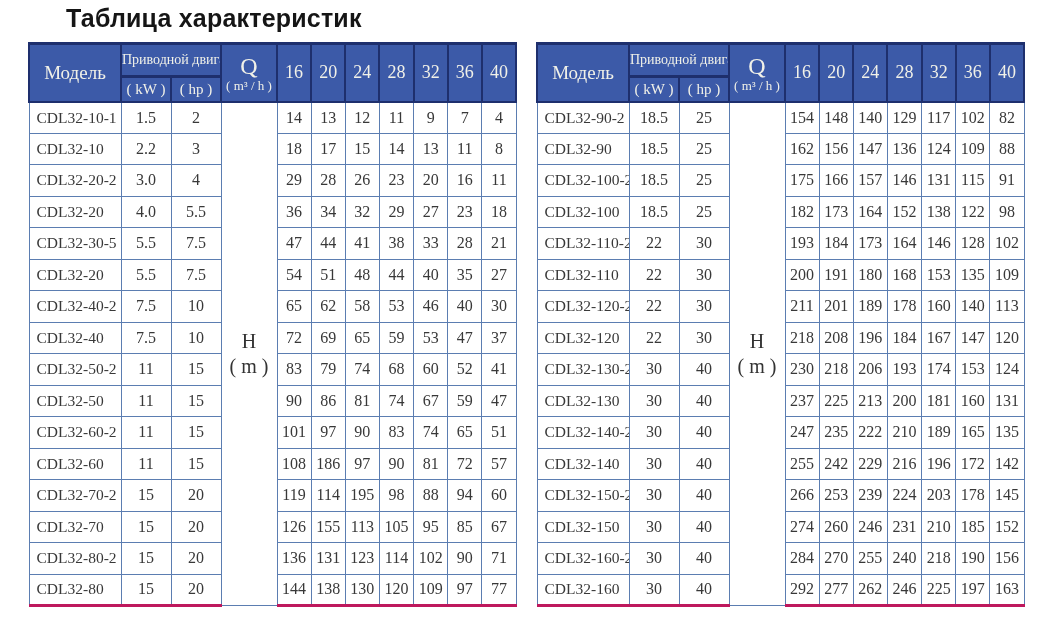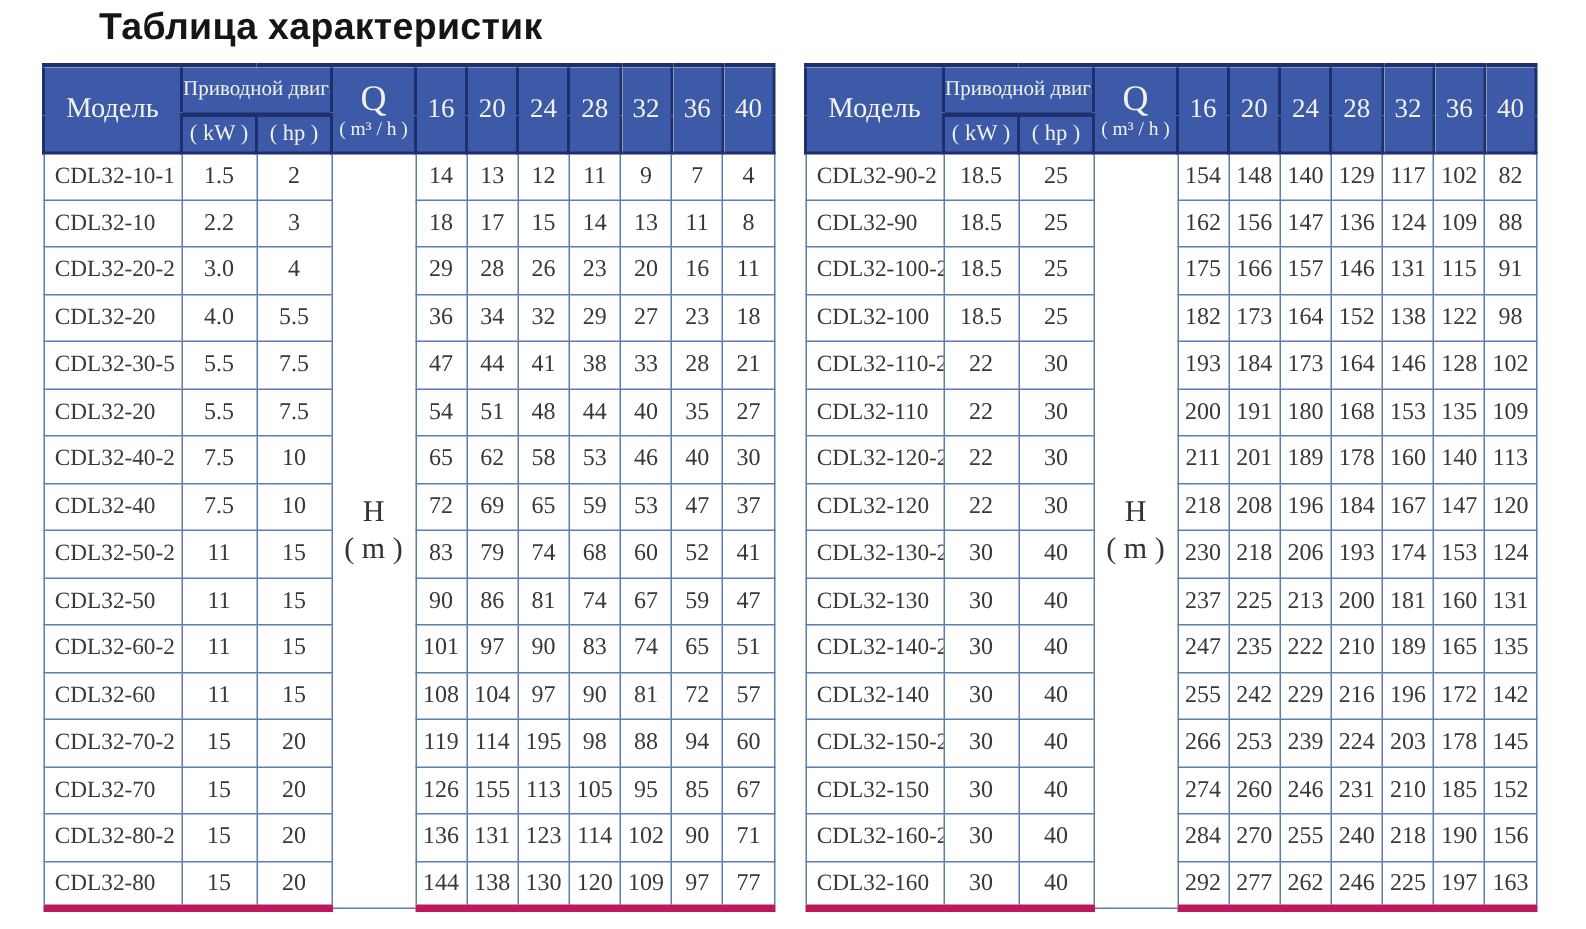--- a/index.html
+++ b/index.html
@@ -69,21 +69,21 @@
   table.spec tbody td.model-c {
     text-align: left;
     padding-left: 7px;
     font-size: 15.5px;
   }
   table.spec tbody td.h-c {
     font-size: 20px;
     line-height: 1.25;
     color: #333333;
   }
-  table.spec tbody tr:last-child td { border-bottom: 5px solid #be185d; }
+  table.spec tbody tr:last-child td { border-bottom: 3px solid #be185d; }
 </style>
 </head>
 <body>
 
 <div class="page">
   <div class="page-title">Таблица характеристик</div>
 
   <div class="tables-wrap">
 
     <table class="spec">
@@ -253,21 +253,21 @@
             <td>83</td>
             <td>74</td>
             <td>65</td>
             <td>51</td>
           </tr>
           <tr>
             <td class="model-c">CDL32-60</td>
             <td>11</td>
             <td>15</td>
             <td>108</td>
-            <td>104</td>
+            <td>186</td>
             <td>97</td>
             <td>90</td>
             <td>81</td>
             <td>72</td>
             <td>57</td>
           </tr>
           <tr>
             <td class="model-c">CDL32-70-2</td>
             <td>15</td>
             <td>20</td>

